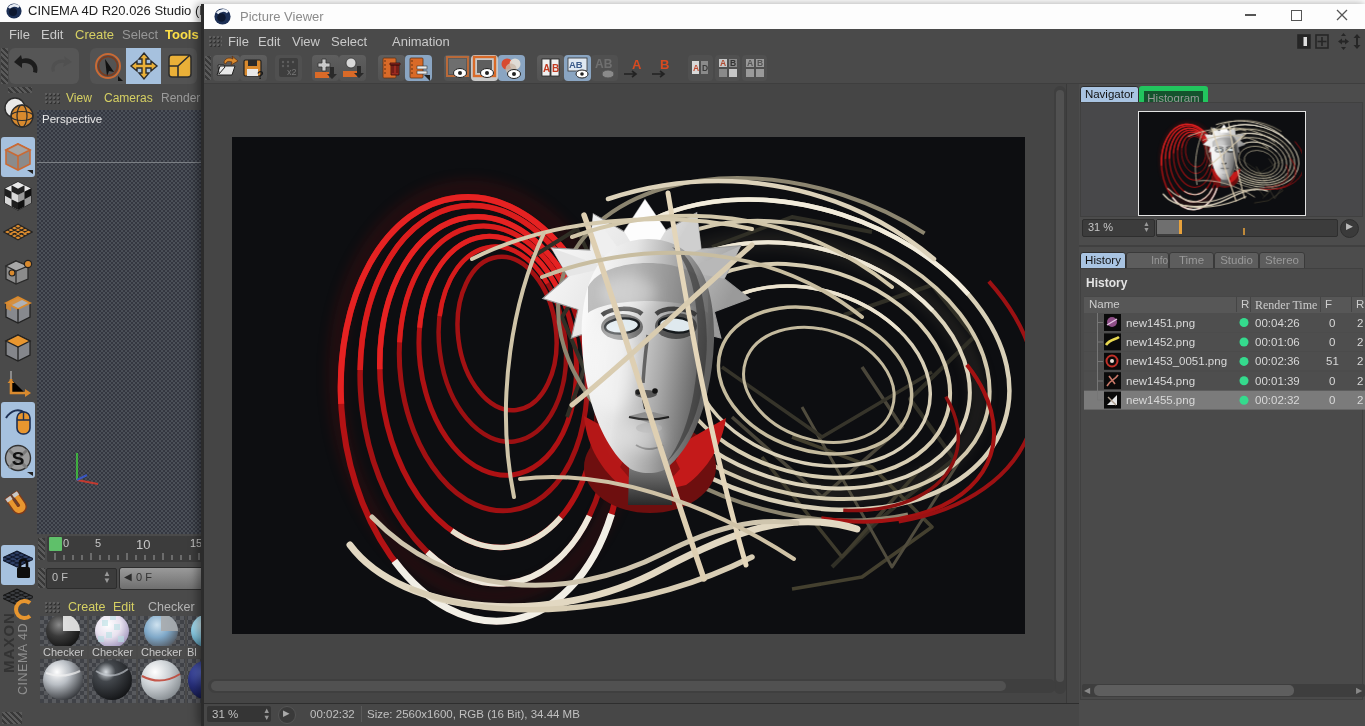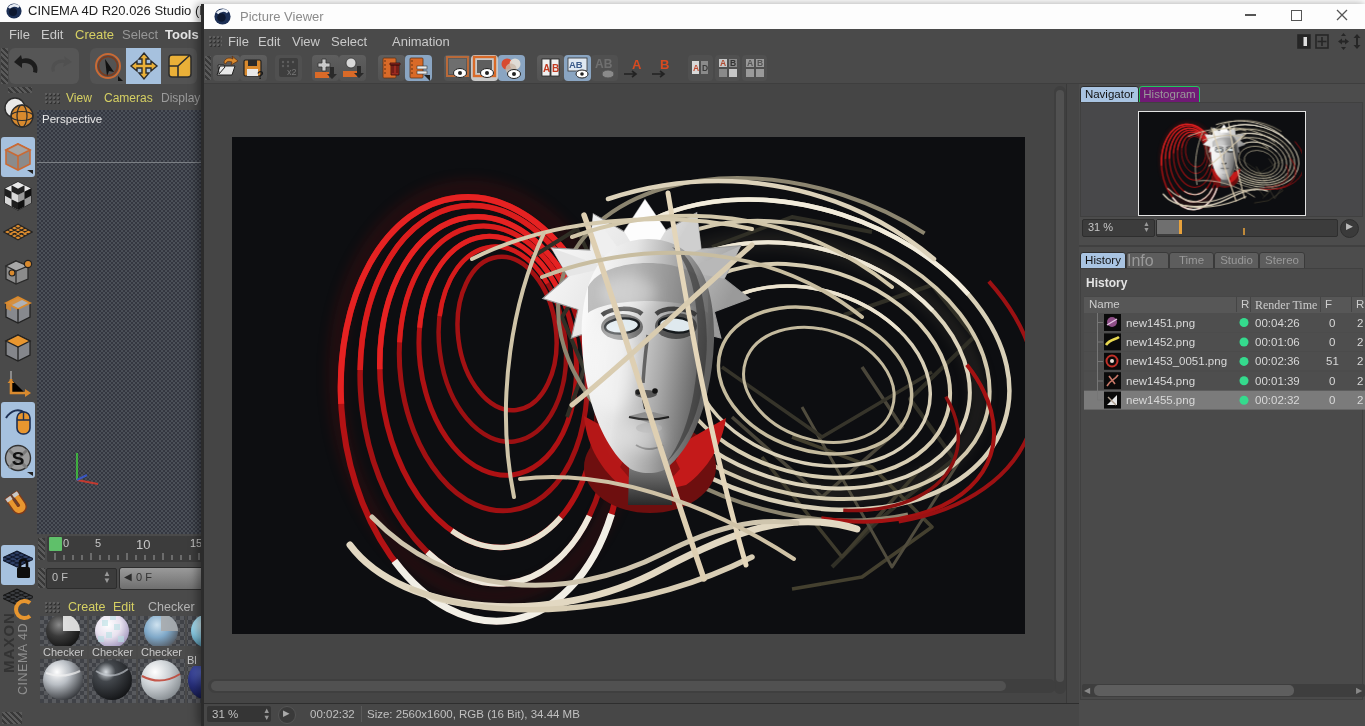--- a/index.html
+++ b/index.html
@@ -19,21 +19,21 @@
  <path d="M3 5 A7 7 0 0 1 13 4" fill="none" stroke="#e8edf5" stroke-width="2.6"></path>
  <circle cx="7" cy="9" r="4" fill="#0d1830"></circle>
 </svg>
 <div class="abs" style="left:28px;top:3px;font-size:13px;color:#222;">CINEMA 4D R20.026 Studio (RC - R</div>
 
 <div class="abs" style="left:0;top:22px;width:1365px;height:24px;background:#4a4a4a;"></div>
 <div class="abs" style="left:9px;top:27px;font-size:13px;color:#cacaca;">File</div>
 <div class="abs" style="left:41px;top:27px;font-size:13px;color:#cacaca;">Edit</div>
 <div class="abs" style="left:75px;top:27px;font-size:13px;color:#d6d063;">Create</div>
 <div class="abs" style="left:122px;top:27px;font-size:13px;color:#979797;">Select</div>
-<div class="abs" style="left:165px;top:27px;font-size:13px;color:#e5e5e5;font-weight:bold;">Tools</div>
+<div class="abs" style="left:165px;top:27px;font-size:13px;color:#fde047;font-weight:bold;">Tools</div>
 
 <div class="abs" style="left:0;top:46px;width:1365px;height:40px;background:#4a4a4a;"></div>
 <div class="abs grip-d" style="left:1px;top:48px;width:7px;height:36px;"></div>
 <div class="abs" style="left:9px;top:48px;width:70px;height:36px;background:#565656;border-radius:6px;"></div>
 <svg class="abs" style="left:12px;top:51px" width="32" height="30" viewBox="0 0 32 30">
   <path d="M25 22 C28 12 18 5 10 8 L9 4 L2 11 L10 17 L10 12.5 C16 10.5 23 15 21 21 Z" fill="#1c1c1c"></path>
 </svg>
 <svg class="abs" style="left:45px;top:51px" width="32" height="30" viewBox="0 0 32 30">
   <path d="M7 21 C4 13 12 7 20 9 L19 5 L27 11 L18 16 L19 12 C13 11 8 15 10 20 Z" fill="#505050"></path>
 </svg>
@@ -157,21 +157,21 @@
     <rect x="1" y="1" width="18" height="18" fill="#3a3c40" stroke="#141414" stroke-width="1.2"></rect>
     <path d="M1 5.5 H19 M1 10 H19 M1 14.5 H19 M5.5 1 V19 M10 1 V19 M14.5 1 V19" stroke="#141414" stroke-width="1"></path>
   </g>
   <path d="M27 17 A8.5 8.5 0 1 0 27 30" fill="none" stroke="#e8962f" stroke-width="4"></path>
 </svg>
 
 <div class="abs" style="left:37px;top:86px;width:166px;height:24px;background:#4a4a4a;"></div>
 <div class="abs grip-dots" style="left:44px;top:92px;width:16px;height:13px;"></div>
 <div class="abs" style="left:66px;top:91px;font-size:12px;color:#d6d063;">View</div>
 <div class="abs" style="left:104px;top:91px;font-size:12px;color:#d6d063;">Cameras</div>
-<div class="abs" style="left:161px;top:91px;font-size:12px;color:#9b9b9b;">Display</div>
+<div class="abs" style="left:161px;top:91px;font-size:12px;color:#9b9b9b;">Render</div>
 <div class="abs" id="vp" style="left:37px;top:110px;width:166px;height:424px;background:#4b5058;
      background-image:linear-gradient(45deg,#343740 25%,transparent 25%,transparent 75%,#343740 75%),linear-gradient(45deg,#343740 25%,transparent 25%,transparent 75%,#343740 75%);
      background-size:4px 4px;background-position:0 0,2px 2px;"></div>
 <div class="abs" style="left:42px;top:113px;font-size:11.5px;color:#e8e8e8;">Perspective</div>
 <div class="abs" style="left:37px;top:162px;width:166px;height:1px;background:#8a8d92;opacity:.8;"></div>
 <svg class="abs" style="left:60px;top:448px" width="45" height="45" viewBox="0 0 45 45">
   <path d="M17 5 L17 32" stroke="#3fae3f" stroke-width="2"></path>
   <path d="M17 32 L38 36" stroke="#c23a30" stroke-width="2"></path>
   <path d="M17 32 L27 27" stroke="#3a57c2" stroke-width="2"></path>
 </svg>
@@ -284,21 +284,21 @@
     <rect x="98" y="0" width="47" height="44" fill="url(#chk)"></rect>
     <circle cx="121" cy="21" r="20" fill="url(#msph7)"></circle>
     <path d="M102 17 Q121 27 140 15" stroke="#c04030" stroke-width="2" fill="none" opacity=".85"></path>
     <rect x="147" y="0" width="16" height="44" fill="url(#chk)"></rect>
     <circle cx="168" cy="21" r="20" fill="url(#msph8)"></circle>
   </g>
 </svg>
 <div class="abs" style="left:40px;top:646px;width:47px;height:12px;background:#4c4c4c;font-size:11px;color:#c9c9c9;text-align:center;">Checker</div>
 <div class="abs" style="left:89px;top:646px;width:47px;height:12px;background:#4c4c4c;font-size:11px;color:#c9c9c9;text-align:center;">Checker</div>
 <div class="abs" style="left:138px;top:646px;width:47px;height:12px;background:#4c4c4c;font-size:11px;color:#c9c9c9;text-align:center;">Checker</div>
-<div class="abs" style="left:187px;top:646px;width:16px;height:12px;background:#4c4c4c;font-size:11px;color:#c9c9c9;margin-top:8px;">Bl</div>
+<div class="abs" style="left:187px;top:646px;width:16px;height:12px;background:#4c4c4c;font-size:11px;color:#c9c9c9;">Bl</div>
 
 <div class="abs" style="left:-42px;top:634px;width:100px;text-align:center;transform:rotate(-90deg);transform-origin:center;
      font-size:15px;font-weight:bold;color:#333333;letter-spacing:1px;">MAXON</div>
 <div class="abs" style="left:-27px;top:652px;width:100px;text-align:center;transform:rotate(-90deg);transform-origin:center;
      font-size:12.5px;color:#8f8f8f;letter-spacing:0.5px;">CINEMA 4D</div>
 <div class="abs grip-d" style="left:2px;top:712px;width:20px;height:12px;"></div>
 
 <div class="abs" style="left:201px;top:4px;width:1164px;height:722px;background:#4a4a4a;border-left:3px solid #2b2b2b;box-shadow:-4px 0 8px rgba(0,0,0,.35);"></div>
 
 <div class="abs" style="left:204px;top:4px;width:1161px;height:25px;background:#fdfdfd;"></div>
@@ -651,42 +651,42 @@
 <div class="abs" style="left:263px;top:708px;font-size:7.5px;color:#999;line-height:6.5px;">▲<br>▼</div>
 <div class="abs" style="left:278px;top:706px;width:16px;height:16px;border-radius:50%;background:#3a3a3a;border:1px solid #555;"></div>
 <div class="abs" style="left:283px;top:708px;font-size:8.5px;color:#aaa;">▶</div>
 <div class="abs" style="left:310px;top:708px;font-size:11.5px;color:#c0c0c0;">00:02:32</div>
 <div class="abs" style="left:361px;top:706px;width:1px;height:16px;background:#5a5a5a;"></div>
 <div class="abs" style="left:367px;top:708px;font-size:11.5px;color:#c0c0c0;">Size: 2560x1600, RGB (16 Bit), 34.44 MB</div>
 
 <div class="abs" style="left:1079px;top:84px;width:286px;height:642px;background:#4c4c4c;"></div>
 
 <div class="abs" style="left:1080px;top:86px;width:57px;height:15px;background:#a9c4e2;border:1px solid #2e2e2e;border-radius:3px 3px 0 0;font-size:11.5px;color:#111;text-align:center;line-height:15px;">Navigator</div>
-<div class="abs" style="left:1139px;top:86px;width:59px;height:15px;background:#701a75;border:1px solid #22c55e;border-radius:3px 3px 0 0;font-size:11.5px;color:#999;text-align:center;line-height:15px;">Histogram</div>
+<div class="abs" style="left:1139px;top:86px;width:59px;height:15px;background:#14532d;border:5px solid #22c55e;border-radius:3px 3px 0 0;font-size:11.5px;color:#999;text-align:center;line-height:15px;">Histogram</div>
 <div class="abs" style="left:1080px;top:102px;width:281px;height:113px;background:#48484a;border:1px solid #404040;"></div>
 
 <div class="abs" style="left:1138px;top:111px;width:166px;height:103px;background:#0e0f12;border:1.5px solid #e2e2e2;">
   <svg width="163" height="100" viewBox="0 0 793 497" preserveAspectRatio="none">
       <use href="#art"></use>
     </svg>
 </div>
 
 <div class="abs" style="left:1082px;top:219px;width:71px;height:16px;background:#3c3c3c;border:1px solid #2e2e2e;border-radius:2px;"></div>
 <div class="abs" style="left:1088px;top:221px;font-size:11px;color:#c6c6c6;">31 %</div>
 <div class="abs" style="left:1143px;top:221px;font-size:7px;color:#999;line-height:6px;">▲<br>▼</div>
 <div class="abs" style="left:1156px;top:219px;width:180px;height:16px;background:#3c3c3c;border:1px solid #2e2e2e;border-radius:2px;"></div>
 <div class="abs" style="left:1157px;top:220px;width:22px;height:14px;background:#6f6f6f;"></div>
 <div class="abs" style="left:1179px;top:220px;width:3px;height:14px;background:#e8a23c;"></div>
 <div class="abs" style="left:1243px;top:228px;width:2px;height:7px;background:#c08a3a;"></div>
 <div class="abs" style="left:1340px;top:219px;width:17px;height:17px;border-radius:50%;background:#3a3a3a;border:1px solid #2e2e2e;"></div>
 <div class="abs" style="left:1346px;top:221px;font-size:9px;color:#bbb;">▶</div>
 <div class="abs" style="left:1079px;top:245px;width:286px;height:2px;background:#404040;"></div>
 
 <div class="abs" style="left:1080px;top:252px;width:44px;height:15px;background:#a9c4e2;border:1px solid #2e2e2e;border-radius:3px 3px 0 0;font-size:11.5px;color:#111;text-align:center;line-height:15px;">History</div>
-<div class="abs" style="left:1126px;top:252px;width:41px;height:15px;background:#5d5d5d;border:1px solid #3a3a3a;border-radius:3px 3px 0 0;font-size:16px;color:#999;text-align:left;line-height:15px;">Info</div>
+<div class="abs" style="left:1126px;top:252px;width:41px;height:15px;background:#5d5d5d;border:1px solid #3a3a3a;border-radius:3px 3px 0 0;font-size:10px;color:#999;text-align:right;line-height:15px;">Info</div>
 <div class="abs" style="left:1169px;top:252px;width:43px;height:15px;background:#5d5d5d;border:1px solid #3a3a3a;border-radius:3px 3px 0 0;font-size:11.5px;color:#999;text-align:center;line-height:15px;">Time</div>
 <div class="abs" style="left:1214px;top:252px;width:43px;height:15px;background:#5d5d5d;border:1px solid #3a3a3a;border-radius:3px 3px 0 0;font-size:11.5px;color:#999;text-align:center;line-height:15px;">Studio</div>
 <div class="abs" style="left:1259px;top:252px;width:44px;height:15px;background:#5d5d5d;border:1px solid #3a3a3a;border-radius:3px 3px 0 0;font-size:11.5px;color:#999;text-align:center;line-height:15px;">Stereo</div>
 
 <div class="abs" style="left:1080px;top:268px;width:281px;height:430px;background:#4a4a4a;border:1px solid #404040;"></div>
 <div class="abs" style="left:1086px;top:276px;font-size:12px;font-weight:bold;color:#e4e4e4;">History</div>
 
 <div class="abs" style="left:1084px;top:296px;width:281px;height:16px;background:#575757;border:1px solid #474747;border-left:none;"></div>
 <div class="abs" style="left:1089px;top:298px;font-size:11.5px;color:#ccc;">Name</div>
 <div class="abs" style="left:1236px;top:297px;width:1px;height:15px;background:#454545;"></div>

